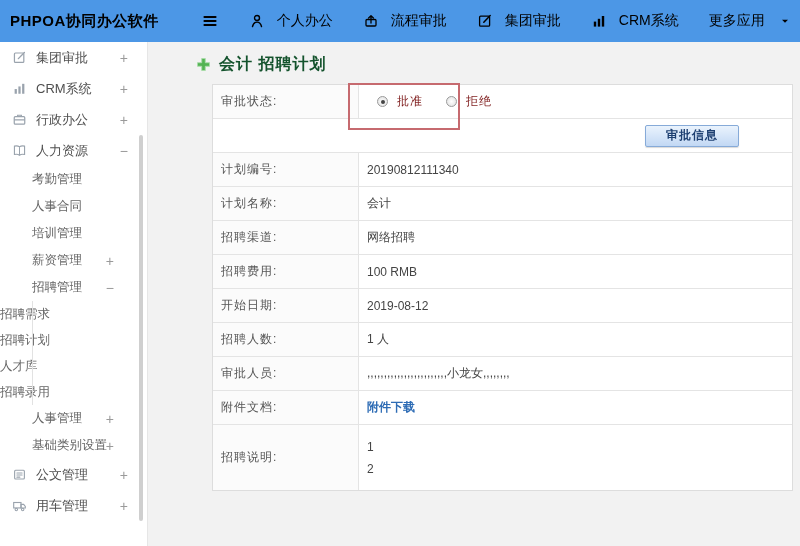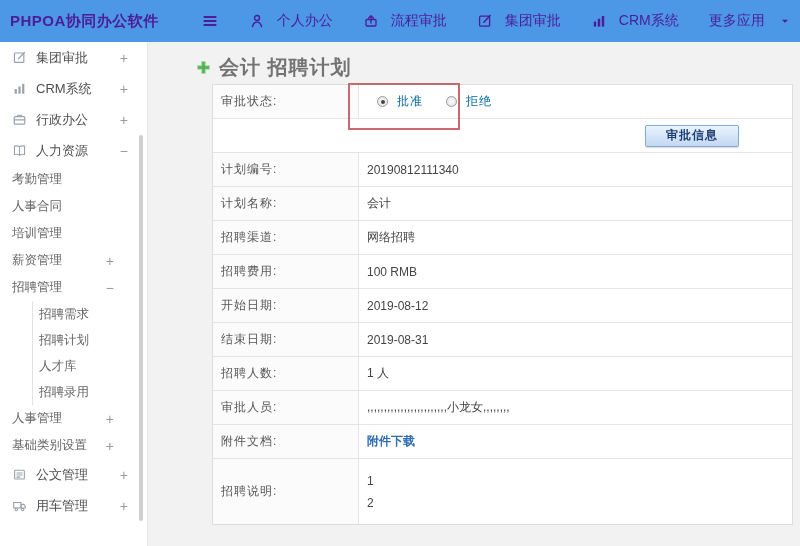--- a/index.html
+++ b/index.html
@@ -1,63 +1,63 @@
 <!DOCTYPE html>
 <html><head>
 <meta charset="utf-8">
 <style>
   * { margin:0; padding:0; box-sizing:border-box; }
   html,body { width:800px; height:546px; overflow:hidden; }
   body { font-family:"Liberation Sans","DejaVu Sans",sans-serif; background:#fff; position:relative; }
 
   
-  .topbar { position:absolute; left:0; top:0; width:800px; height:42px; background:#4c97e6; display:flex; align-items:center; color:#4c1d95; }
+  .topbar { position:absolute; left:0; top:0; width:800px; height:42px; background:#4c97e6; display:flex; align-items:center; color:#000000; }
   .logo { font-size:15px; font-weight:bold; margin-left:10px; letter-spacing:.5px; white-space:nowrap; }
   .hamburger { margin-left:42px; width:22px; height:22px; display:inline-flex; align-items:center; justify-content:center; cursor:pointer; }
   .topmenu { display:flex; align-items:center; margin-left:30px; }
   .topmenu-item { display:flex; align-items:center; gap:12px; margin-right:30px; font-size:14px; cursor:pointer; white-space:nowrap; }
   .icon { display:inline-flex; align-items:center; justify-content:center; }
   .icon svg { display:block; }
   .caret { margin-left:2px; }
 
   
   .sidebar { position:absolute; left:0; top:42px; width:148px; height:504px; background:#fff; border-right:1px solid #e6e6e6; overflow:hidden; }
   .side-item { position:relative; display:flex; align-items:center; cursor:pointer; color:#555; }
   .side-item .lab { white-space:nowrap; }
   .si-l1 { height:31px; padding-left:12px; font-size:13px; gap:9px; color:#4f4f4f; }
   .si-l1 .icon { color:#9aa3ad; }
-  .si-l2 { height:27px; padding-left:12px; font-size:12.5px; color:#666; }
-  .si-l3 { height:26px; padding-left:39px; font-size:12.5px; color:#666; }
+  .si-l2 { height:27px; padding-left:32px; font-size:12.5px; color:#666; }
+  .si-l3 { height:26px; font-size:12.5px; color:#666; }
   .si-l3::before { content:""; position:absolute; left:32px; top:0; bottom:0; border-left:1px solid #e2e2e2; }
   .toggle { position:absolute; color:#9a9a9a; font-size:14px; font-weight:400; top:50%; transform:translateY(-50%); }
   .si-l1 .toggle { right:19px; }
   .si-l2 .toggle { right:33px; }
   .side-scrollbar { position:absolute; right:4px; top:93px; width:4px; height:386px; background:#cfcfcf; border-radius:2px; }
 
   
   .main { position:absolute; left:148px; top:42px; width:652px; height:504px; background:#f2f2f2; }
   .title-row { position:absolute; left:48px; top:12px; display:flex; align-items:center; gap:8px; }
-  .page-title { font-size:20px; font-weight:bold; color:#737373; letter-spacing:1px; }
+  .page-title { font-size:16px; font-weight:bold; color:#14532d; letter-spacing:1px; }
 
   .ftable { position:absolute; left:64px; top:42px; width:581px; background:#fff; border:1px solid #ddd; }
   .frow { display:flex; border-bottom:1px solid #e4e4e4; min-height:34px;justify-content:flex-end; }
   .frow:last-child { border-bottom:none; }
   .flabel { width:146px; flex:0 0 146px; border-right:1px solid #e4e4e4; background:#fbfbfb; display:flex; align-items:center; padding-left:8px; font-size:12px; color:#555; letter-spacing:1px; }
   .fvalue { flex:1; display:flex; align-items:center; padding-left:8px; font-size:12px; color:#444; }
   .frow.desc { height:65px; }
   .frow.desc .flabel, .frow.desc .fvalue { align-items:center; }
   .frow.desc .fvalue { flex-direction:column; align-items:flex-start; justify-content:center; gap:8px; }
   .btnrow { display:flex; align-items:center; justify-content:flex-end; border-bottom:1px solid #e4e4e4; height:34px; padding-right:53px; background:#fff; }
   .btn-approve { height:22px; padding:0 20px; font-size:12px; font-weight:bold; color:#1d3f71; letter-spacing:1px;
                  background:linear-gradient(#eaf3fd,#c2d8f4); border:1px solid #86aad8; border-radius:2px; box-shadow:0 1px 1px rgba(0,0,0,.15); cursor:pointer;
                  font-family:"Liberation Sans","DejaVu Sans",sans-serif; }
   .radio-group { display:flex; align-items:center; gap:9px; padding-left:10px; }
   .radio { width:11px; height:11px; border-radius:50%; border:1px solid #9a9a9a; background:radial-gradient(#fff,#ddd); position:relative; display:inline-block; cursor:pointer; }
   .radio.sel::after { content:""; position:absolute; left:2.5px; top:2.5px; width:4px; height:4px; border-radius:50%; background:#444; }
-  .radio-label { font-size:12px; color:#0369a1; letter-spacing:1px; margin-right:14px; }
+  .radio-label { font-size:12px; color:#7f1d1d; letter-spacing:1px; margin-right:14px; }
   a.flink { color:#2e6cb5; font-weight:bold; text-decoration:none; cursor:pointer; }
 
   .annotation-box { position:absolute; left:200px; top:41px; width:112px; height:47px; border:2px solid #c66a6f; pointer-events:none; }
 </style>
 </head>
 <body>
 
 <header class="topbar">
   <div class="logo">PHPOA协同办公软件</div>
   <span class="hamburger icon">
@@ -263,24 +263,20 @@
         </div>
         <div class="frow">
           <div class="flabel">招聘费用:</div>
           <div class="fvalue">100 RMB</div>
         </div>
         <div class="frow">
           <div class="flabel">开始日期:</div>
           <div class="fvalue">2019-08-12</div>
         </div>
         <div class="frow">
-          <div class="flabel">结束日期:</div>
-          <div class="fvalue">2019-08-31</div>
-        </div>
-        <div class="frow">
           <div class="flabel">招聘人数:</div>
           <div class="fvalue">1 人</div>
         </div>
         <div class="frow">
           <div class="flabel">审批人员:</div>
           <div class="fvalue">,,,,,,,,,,,,,,,,,,,,,,,,小龙女,,,,,,,,</div>
         </div>
         <div class="frow">
           <div class="flabel">附件文档:</div>
           <div class="fvalue">

